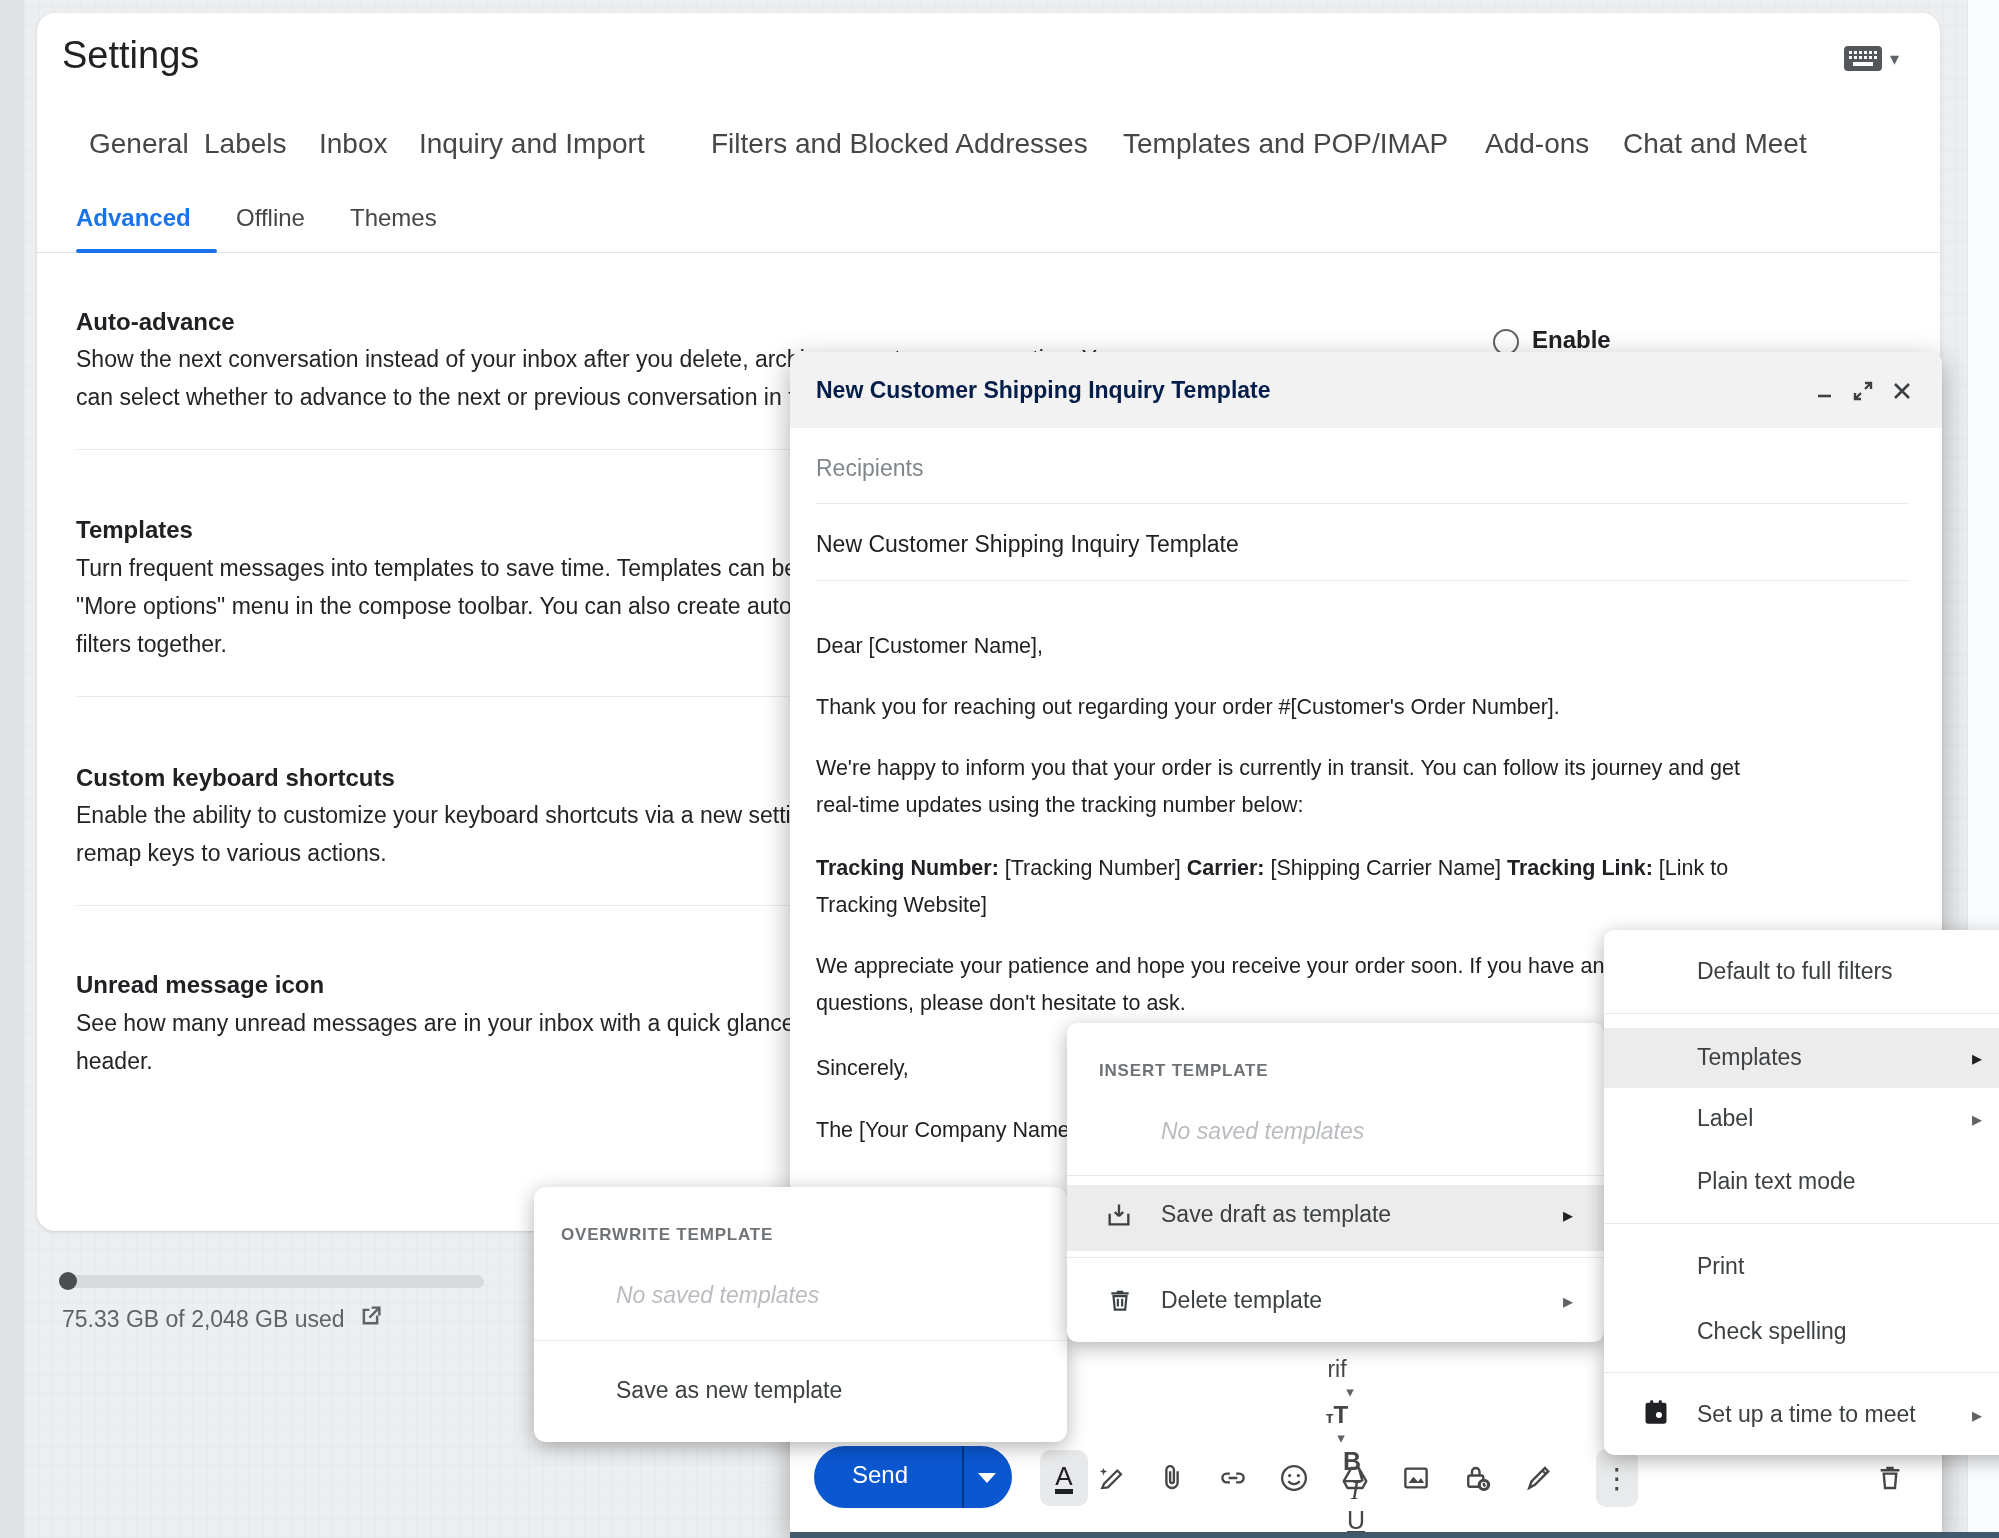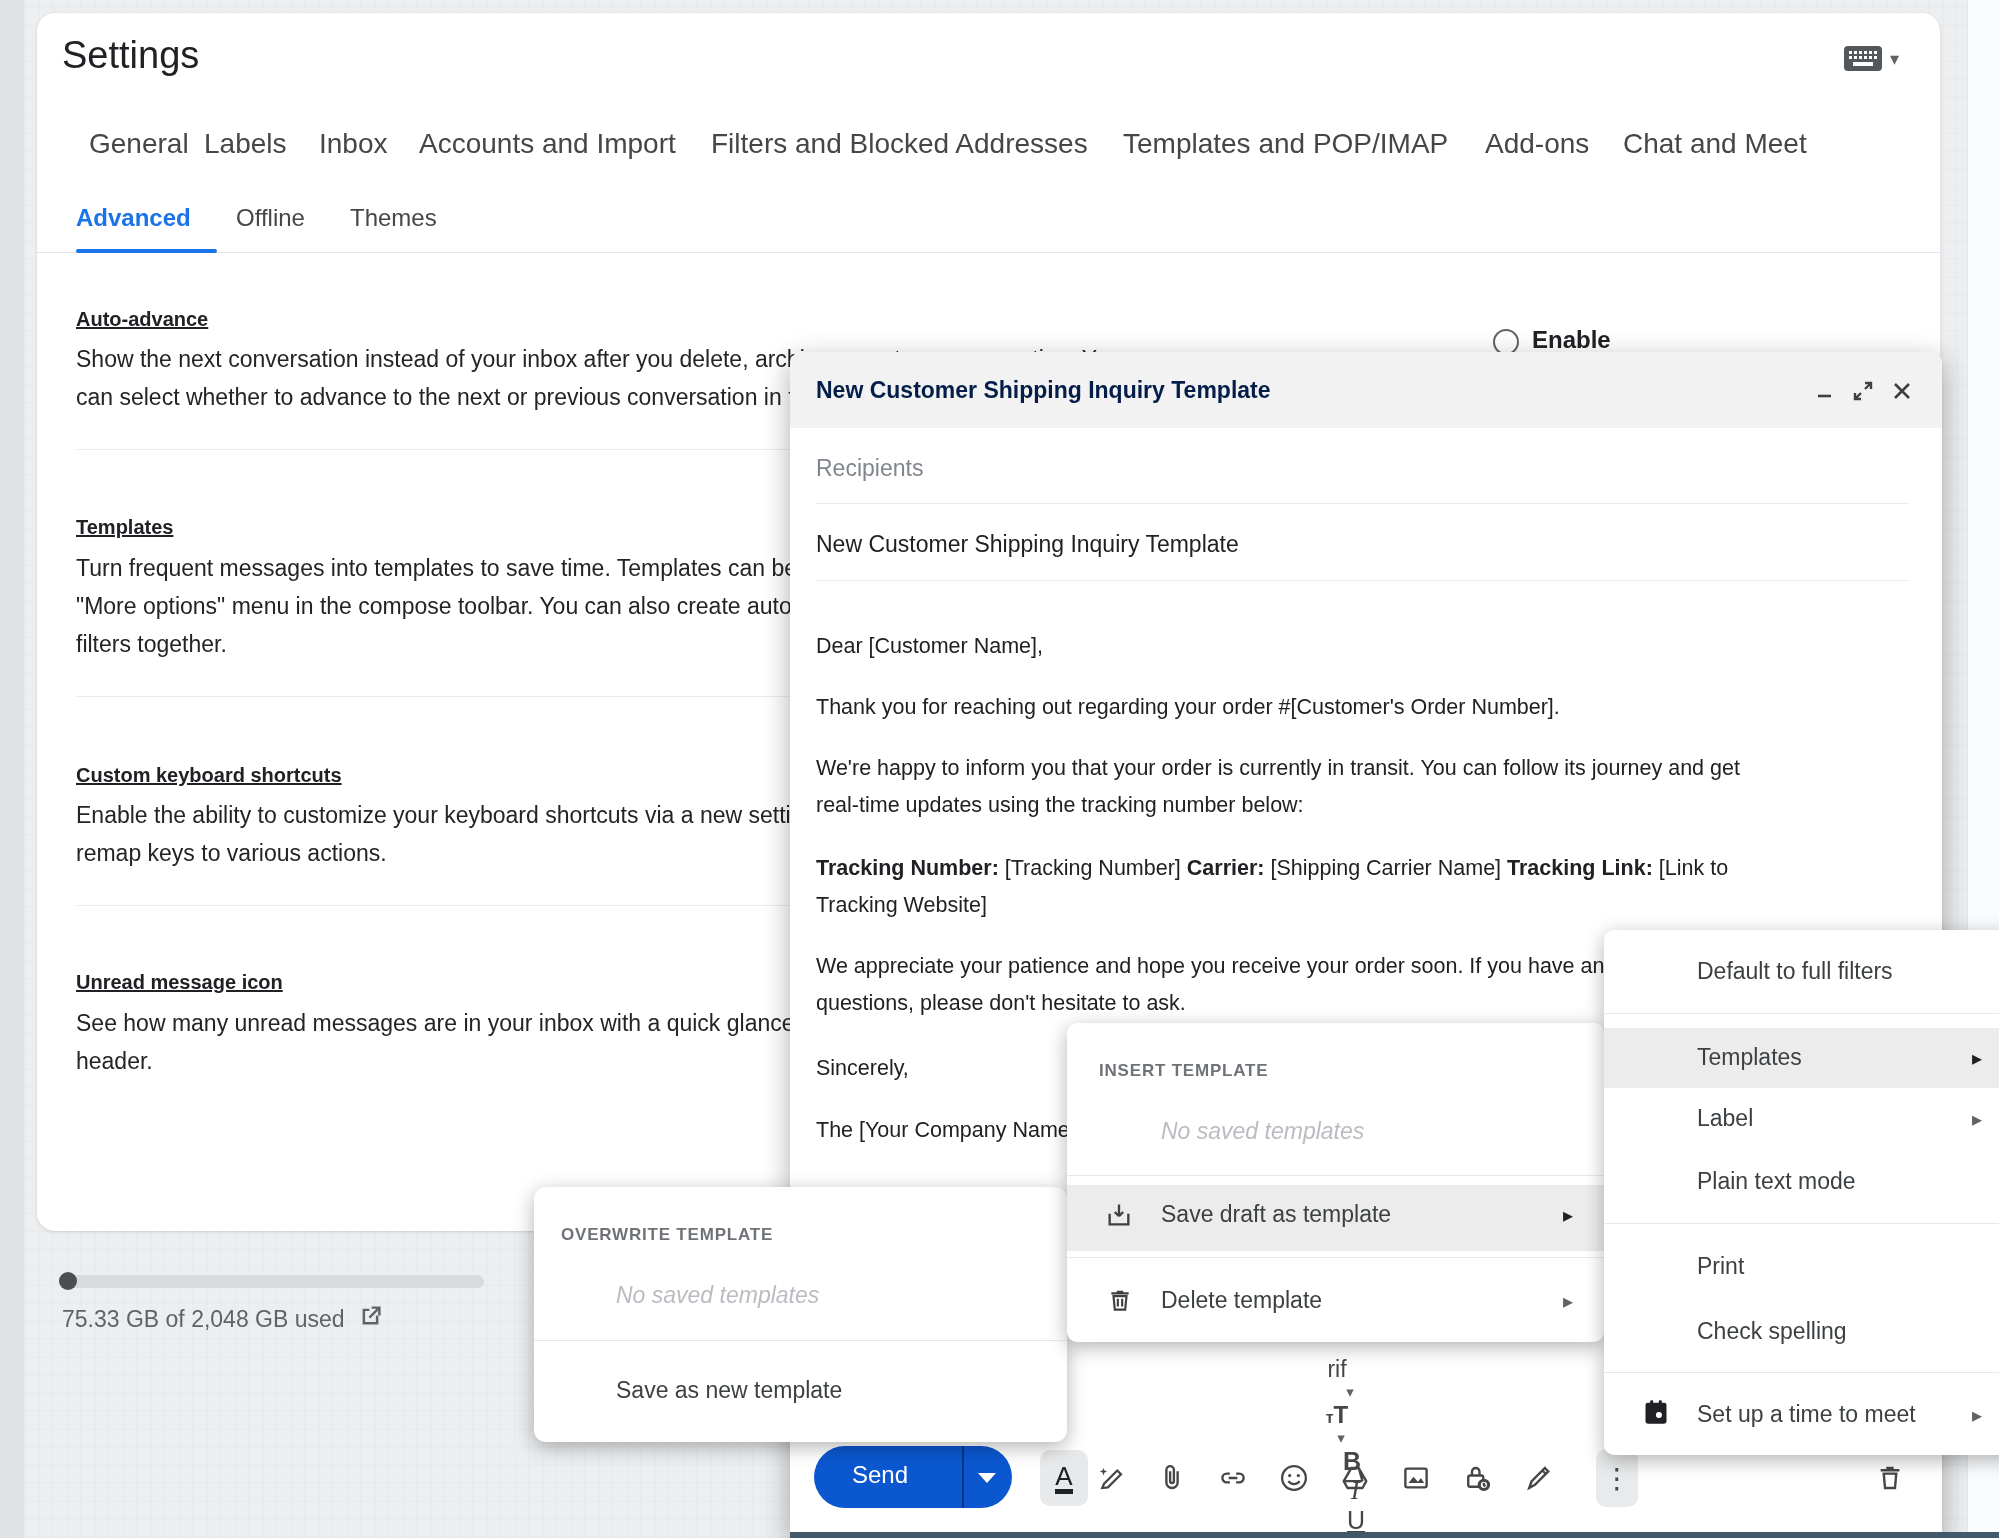--- a/index.html
+++ b/index.html
@@ -16,21 +16,21 @@
   .nowrap{white-space:nowrap;}
   
   .card{left:13px;top:13px;width:1903px;height:1218px;background:#fff;border-radius:18px;
         box-shadow:0 1px 3px rgba(60,64,67,.18);}
   .pgtitle{left:38px;top:34px;font-size:38px;color:#202124;}
   .tab{top:128px;font-size:28px;color:#444746;cursor:pointer;}
   .subtab{top:204px;font-size:24px;color:#444746;cursor:pointer;}
   .subtab.active{color:#1a73e8;font-weight:700;}
   .tabline{left:13px;top:252px;width:1903px;height:1px;background:#e3e5e8;}
   .bluebar{left:52px;top:249px;width:141px;height:4px;background:#1a73e8;border-radius:2px;}
-  .h2{font-size:20px;font-weight:700;color:#202124;text-decoration:underline;}
+  .h2{font-size:24px;font-weight:700;color:#202124;}
   .desc{font-size:23px;color:#222426;}
   .secline{left:52px;height:1px;width:1838px;background:#e9ebee;}
   
   .radio{left:1469px;top:329px;width:22px;height:22px;border:2.5px solid #5f6368;border-radius:50%;background:#fff;}
   .enable{left:1508px;top:326px;font-size:24px;font-weight:700;}
   
   .sbar{left:35px;top:1275px;width:425px;height:13px;background:#d8dadc;border-radius:7px;}
   .sdot{left:35px;top:1272px;width:18px;height:18px;border-radius:50%;background:#4b4f52;}
   .susage{left:38px;top:1306px;font-size:23px;color:#5f6368;}
   
@@ -96,21 +96,21 @@
           <rect x="30" y="10" width="3" height="3"></rect>
           <rect x="9" y="16" width="20" height="4"></rect>
         </g>
       </svg>
   </div>
   <div class="abs caret" style="left:1866px;top:48px;font-size:18px;color:#5f6368;">▾</div>
 
   <span class="abs tab nowrap" style="left:65px">General</span>
   <span class="abs tab nowrap" style="left:180px">Labels</span>
   <span class="abs tab nowrap" style="left:295px">Inbox</span>
-  <span class="abs tab nowrap" style="left:395px">Accounts and Import</span>
+  <span class="abs tab nowrap" style="left:395px">Inquiry and Import</span>
   <span class="abs tab nowrap" style="left:687px">Filters and Blocked Addresses</span>
   <span class="abs tab nowrap" style="left:1099px">Templates and POP/IMAP</span>
   <span class="abs tab nowrap" style="left:1461px">Add-ons</span>
   <span class="abs tab nowrap" style="left:1599px">Chat and Meet</span>
 
   <span class="abs subtab active nowrap" style="left:52px">Advanced</span>
   <span class="abs subtab nowrap" style="left:212px">Offline</span>
   <span class="abs subtab nowrap" style="left:326px">Themes</span>
   <div class="abs tabline"></div>
   <div class="abs bluebar"></div>

